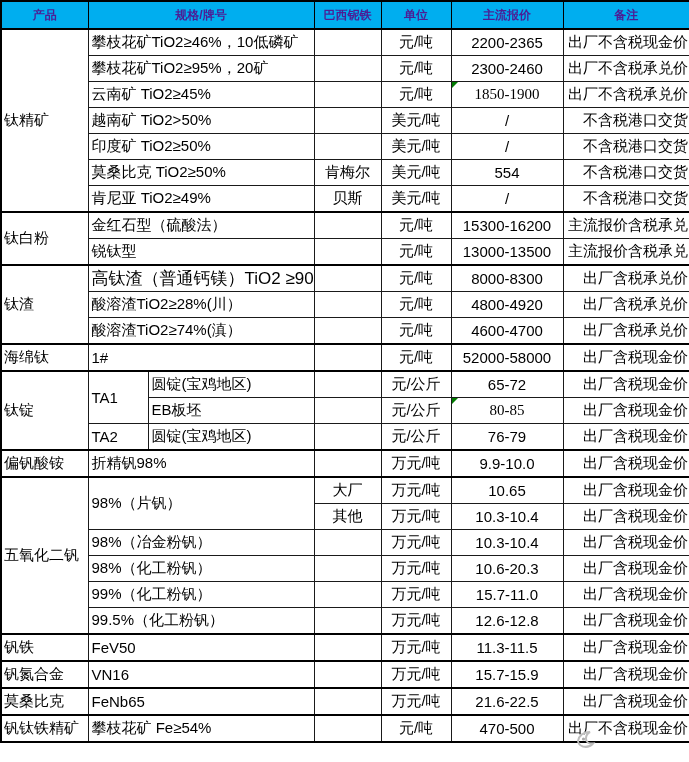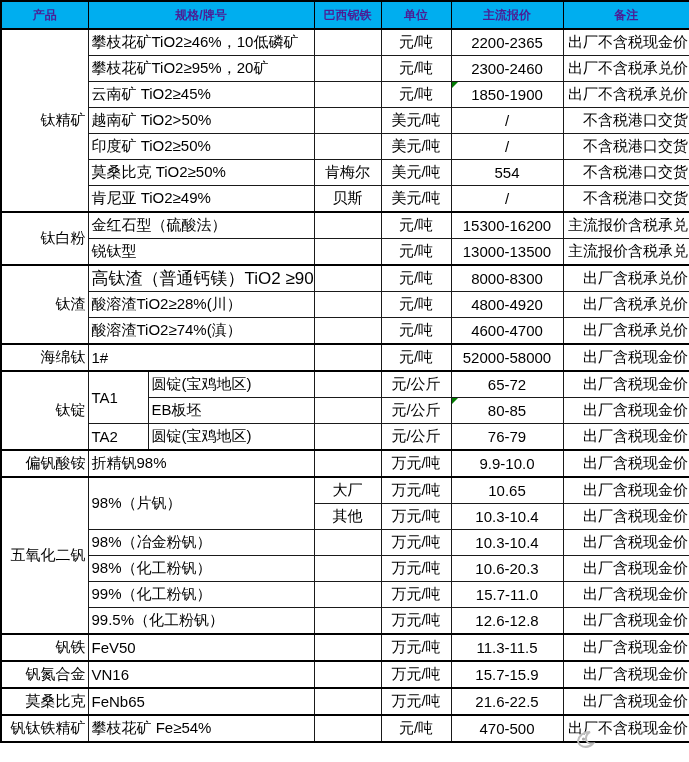--- a/index.html
+++ b/index.html
@@ -14,26 +14,26 @@
   th{
     background:#00AEEF;color:#4c1d95;font-size:12px;font-weight:bold;
     border:1px solid #000;border-bottom:2px solid #000;height:26px;
     text-align:center;padding:0;
   }
   td{
     border:1px solid #1a1a1a;height:25px;font-size:15px;
     padding:0 2px;overflow:hidden;white-space:nowrap;vertical-align:middle;
   }
   tr.group-start td{border-top:2px solid #000;}
-  .c-product{text-align:right;}
+  .c-product{text-align:left;}
   .c-spec,.c-spec1,.c-spec2{text-align:left;padding-left:3px;}
   .c-maker,.c-unit,.c-price{text-align:center;}
   .c-note{text-align:right;padding:0 1px;}
   .small{font-size:17px;}
-  td.flag{position:relative;}
+  td.flag{position:relative;font-family:Liberation Serif, serif;}
   td.flag::before{
     content:"";position:absolute;top:0;left:0;width:0;height:0;
     border-top:6px solid #007A00;border-right:6px solid transparent;
   }
   .watermark{
     position:absolute;right:2px;top:724px;display:flex;align-items:center;gap:4px;
     color:#b5b5b5;font-size:21px;letter-spacing:1px;white-space:nowrap;
     text-shadow:1px 1px 0 #ffffff, -1px -1px 0 #d8d8d8;
     flex-direction:column;
   }

